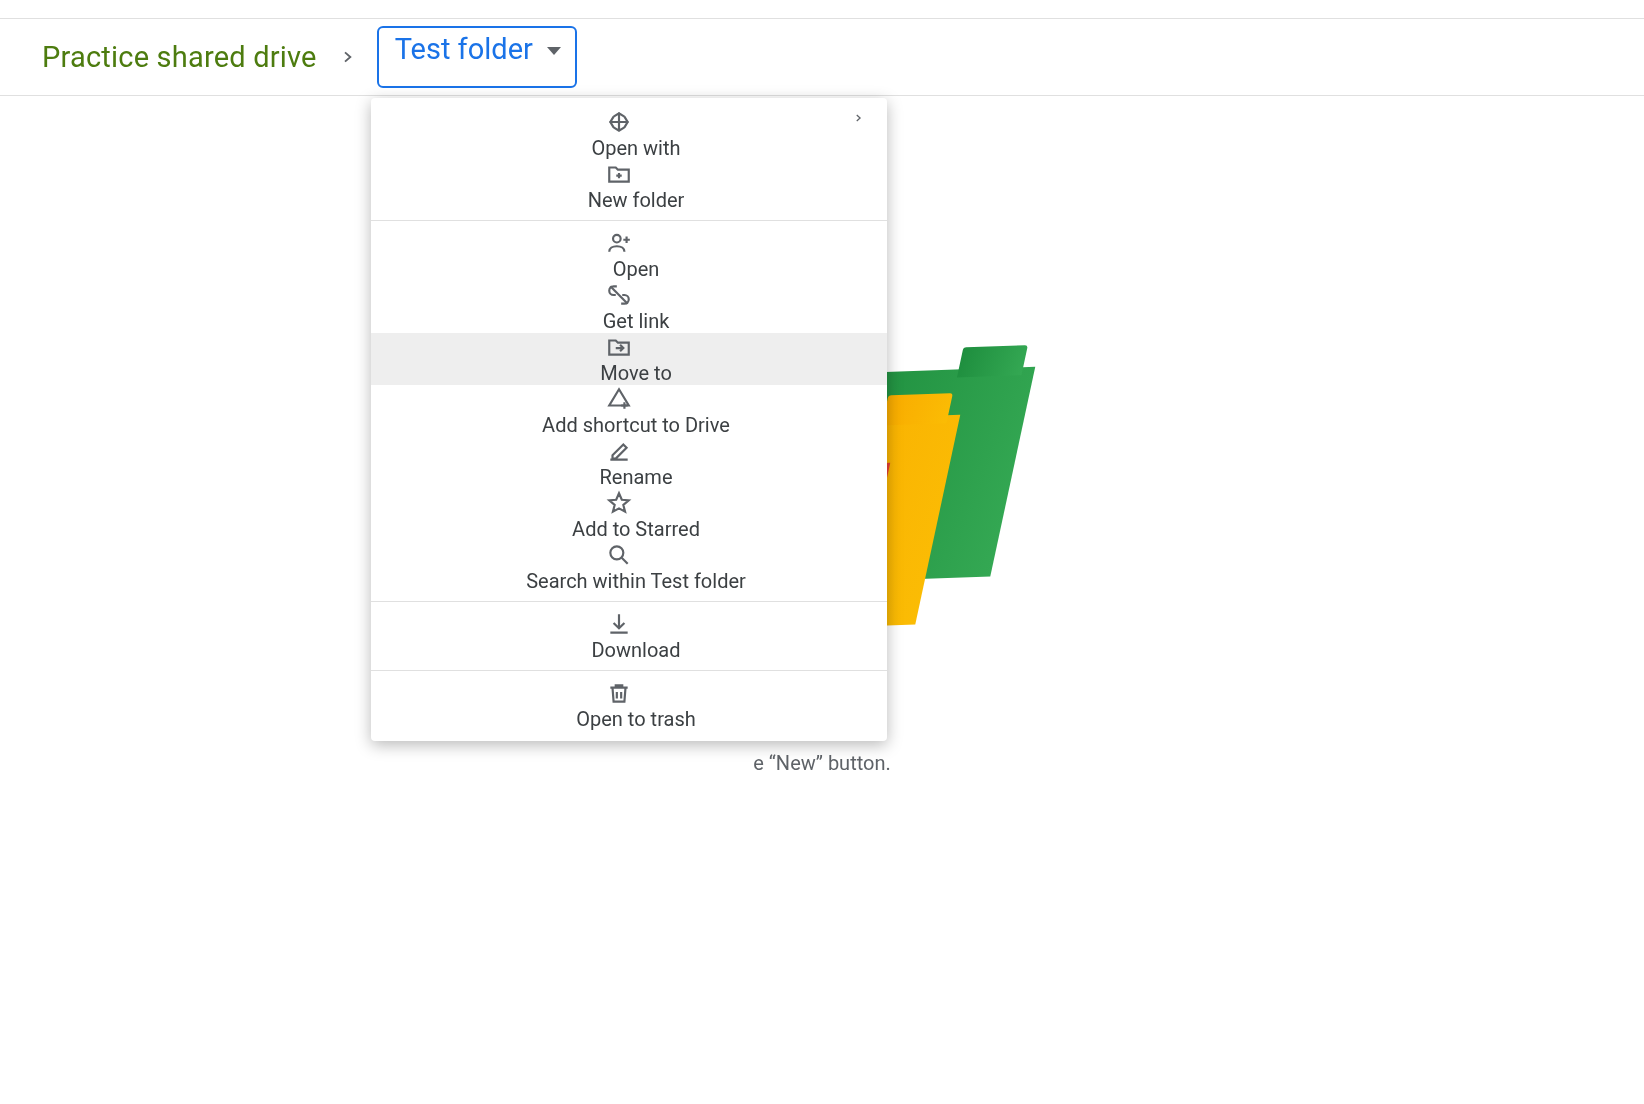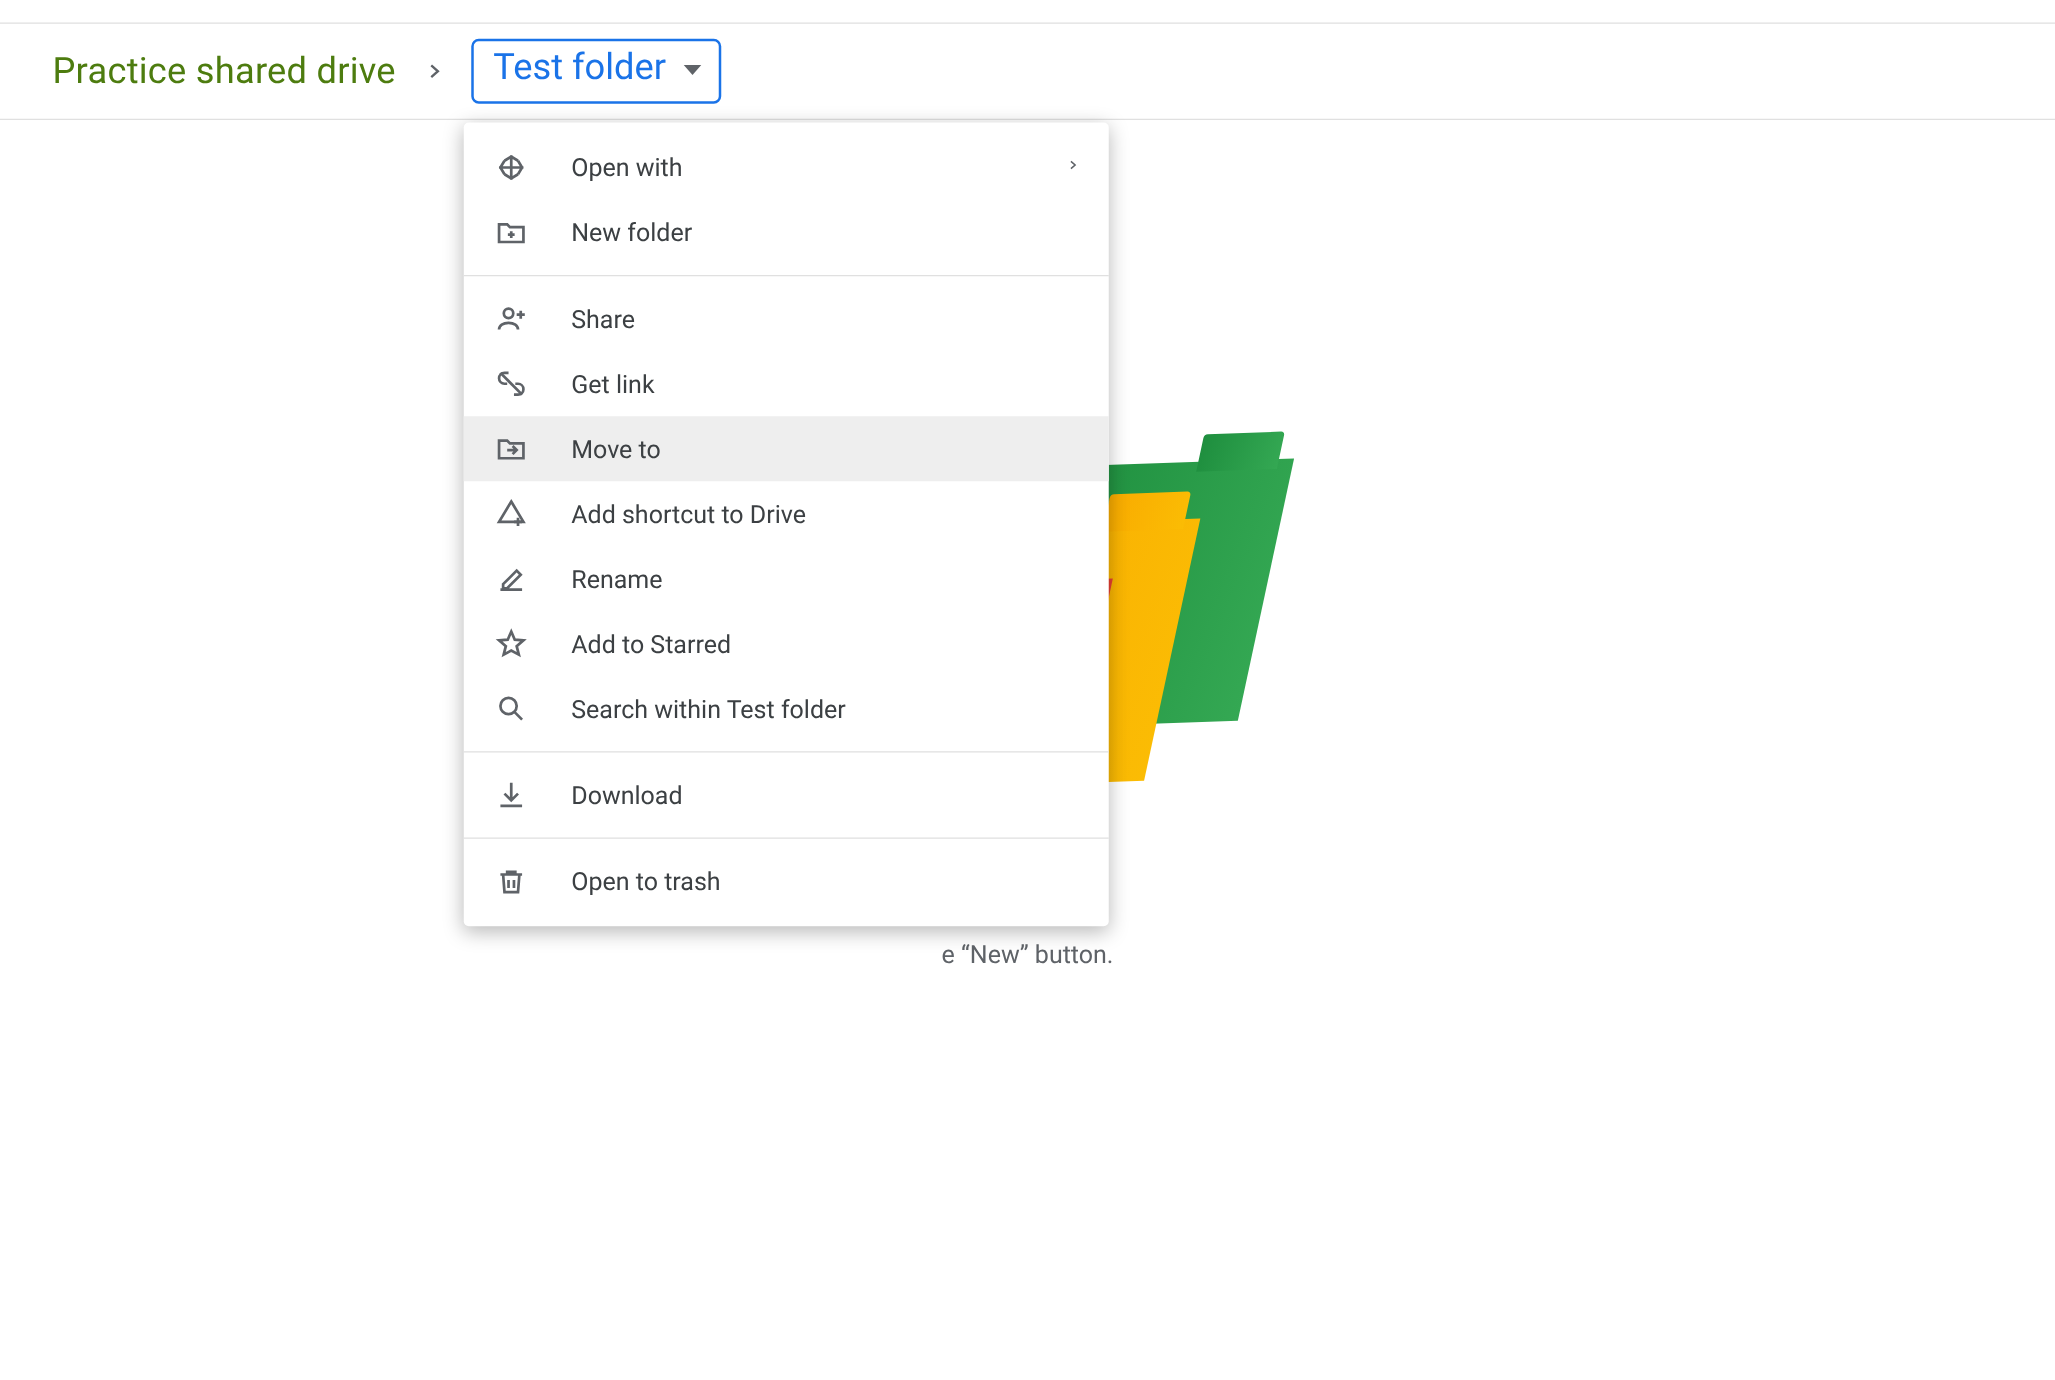--- a/index.html
+++ b/index.html
@@ -33,21 +33,21 @@
     margin: 0 22px;
     color: #5f6368;
   }
   .chev svg { display:block; }
   .current-folder {
     display: inline-flex;
     align-items: center;
     gap: 14px;
     border: 2px solid #1a73e8;
     border-radius: 6px;
-    padding: 4px 14px 10px 16px;
+    padding: 4px 14px 20px 16px;
     font-size: 29px;
     color: #1a73e8;
     font-weight: 400;
   }
   .caret {
     width: 0; height: 0;
     border-left: 7px solid transparent;
     border-right: 7px solid transparent;
     border-top: 8px solid #5f6368;
     margin-top: 3px;
@@ -62,24 +62,25 @@
     background: #fff;
     border-radius: 4px;
     box-shadow: 0 4px 16px rgba(0,0,0,0.28);
     padding: 10px 0;
     z-index: 10;
   }
   .menu-item {
     display: flex;
     align-items: center;
     height: 52px;
-    padding: 0 24px 0 24px;
+    padding: 0 24px 0 38px;
     font-size: 20px;
     color: #3c4043;
     position: relative;
+    flex-direction: column;
   }
   .menu-item.highlight {
     background: #eeeeee;
   }
   .menu-icon {
     width: 28px;
     height: 28px;
     color: #5f6368;
     flex-shrink: 0;
     margin-right: 34px;
@@ -202,21 +203,21 @@
   <div class="menu-sep"></div>
 
   <div class="menu-item">
     <span class="menu-icon">
       <svg width="26" height="26" viewBox="0 0 24 24" fill="none" stroke="#5f6368" stroke-width="2">
         <circle cx="10" cy="8" r="3.5"></circle>
           <path d="M3 20c0-3 3-5 7-5s7 2 7 5"></path>
         <path d="M19 6v6M16 9h6"></path>
       </svg>
     </span>
-    <span>Share</span>
+    <span>Open</span>
   </div>
 
   <div class="menu-item">
     <span class="menu-icon">
       <svg width="26" height="26" viewBox="0 0 24 24" fill="none" stroke="#5f6368" stroke-width="2">
         <path d="M9 12H7a4 4 0 010-8h3M15 12h2a4 4 0 010 8h-3"></path>
         <path d="M4 4l16 16"></path>
       </svg>
     </span>
     <span>Get link</span>

